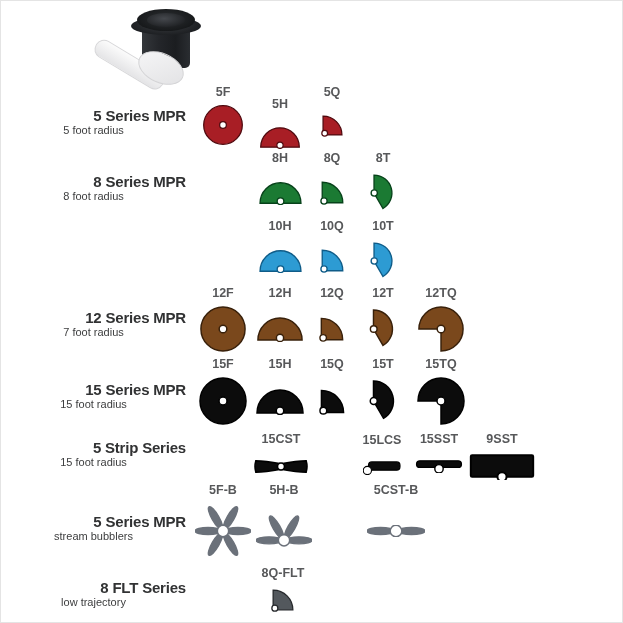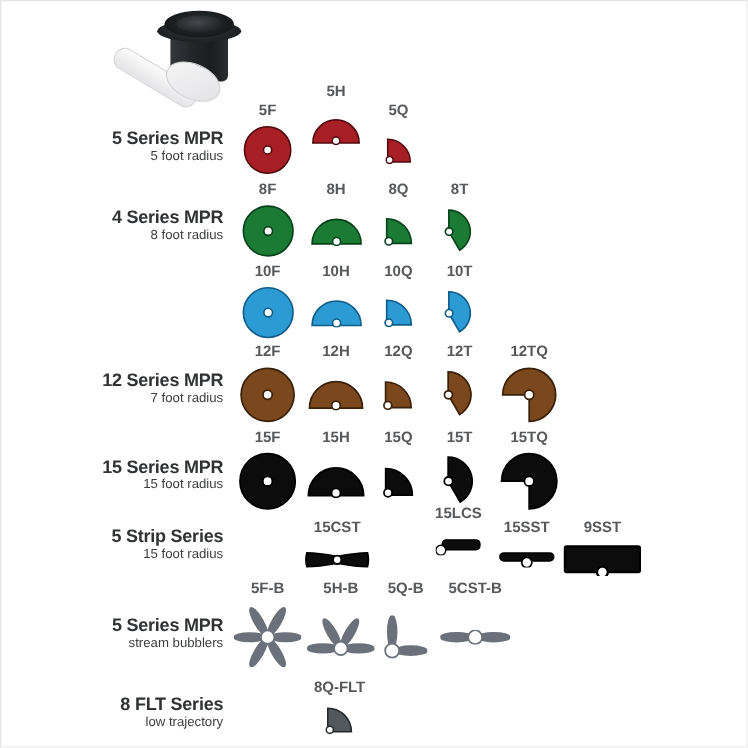--- a/index.html
+++ b/index.html
@@ -21,21 +21,21 @@
     background:radial-gradient(ellipse at 45% 40%,#45484d,#202225 75%);border-radius:50%;}
   .tool-handle{position:absolute;left:95px;top:34px;width:76px;height:17px;
     background:linear-gradient(#fbfbfb,#e4e4e6);border:1px solid #d7d7d9;border-radius:9px;
     transform:rotate(31deg);transform-origin:left center;}
   .tool-head{position:absolute;left:136px;top:52px;width:46px;height:28px;
     background:linear-gradient(135deg,#f6f6f7,#e2e2e4);border:1px solid #d4d4d6;
     border-radius:50%;transform:rotate(24deg);}
   
   .series-label{position:absolute;left:0;width:185px;text-align:right;color:#313233;}
   .series-title{font-size:15px;font-weight:700;line-height:1.15;letter-spacing:-0.2px;}
-  .series-sub{font-size:11px;line-height:1.2;color:#3c3d3e;}
+  .series-sub{font-size:11px;line-height:1.2;color:#3c3d3e;text-align:center;}
   .cell{position:absolute;width:60px;display:flex;flex-direction:column;align-items:center;font-weight:bold;}
   .cell-label{font-size:12.5px;color:#57585a;line-height:15px;height:15px;white-space:nowrap;}
   .shape-area{display:flex;align-items:center;justify-content:center;margin-top:4px;}
   svg.shape{overflow:visible;display:block;}
   use{fill:var(--f);stroke:var(--s);stroke-width:3;}
   .c-r5 {--f:#a81e25;--s:#4f0a0f;}
   .c-r8 {--f:#1b7a33;--s:#07421a;}
   .c-r10{--f:#2d9bd3;--s:#0f5c88;}
   .c-r12{--f:#7a481c;--s:#38200a;}
   .c-r15{--f:#0c0c0c;--s:#000000;}
@@ -129,21 +129,21 @@
     <div class="nozzle-cap-inner"></div>
     <div class="tool-handle"></div>
     <div class="tool-head"></div>
   </div>
 
   <div class="series-label" style="top:106px">
     <div class="series-title">5 Series MPR</div>
     <div class="series-sub">5 foot radius</div>
   </div>
   <div class="series-label" style="top:172px">
-    <div class="series-title">4 Series MPR</div>
+    <div class="series-title">8 Series MPR</div>
     <div class="series-sub">8 foot radius</div>
   </div>
   <div class="series-label" style="top:308px">
     <div class="series-title">12 Series MPR</div>
     <div class="series-sub">7 foot radius</div>
   </div>
   <div class="series-label" style="top:380px">
     <div class="series-title">15 Series MPR</div>
     <div class="series-sub">15 foot radius</div>
   </div>
@@ -161,45 +161,37 @@
   </div>
 
   <div class="cell c-r5" style="left:192px;top:84px">
     <div class="cell-label">5F</div>
     <div class="shape-area">
         <svg class="shape" width="42" height="42">
           <use href="#sym-full"></use>
         </svg>
       </div>
   </div>
-  <div class="cell c-r5" style="left:249px;top:68px">
+  <div class="cell c-r5" style="left:249px;top:96px">
     <div class="cell-label">5H</div>
     <div class="shape-area" style="height:42px">
         <svg class="shape" width="42" height="23">
           <use href="#sym-half"></use>
         </svg>
       </div>
   </div>
   <div class="cell c-r5" style="left:301px;top:84px">
     <div class="cell-label">5Q</div>
     <div class="shape-area" style="height:42px">
         <svg class="shape" width="23" height="23">
           <use href="#sym-quarter"></use>
         </svg>
       </div>
   </div>
 
-  <div class="cell c-r8" style="left:192px;top:150px">
-    <div class="cell-label">8F</div>
-    <div class="shape-area">
-        <svg class="shape" width="45" height="45">
-          <use href="#sym-full"></use>
-        </svg>
-      </div>
-  </div>
   <div class="cell c-r8" style="left:249px;top:150px">
     <div class="cell-label">8H</div>
     <div class="shape-area" style="height:45px">
         <svg class="shape" width="45" height="24">
           <use href="#sym-half"></use>
         </svg>
       </div>
   </div>
   <div class="cell c-r8" style="left:301px;top:150px">
     <div class="cell-label">8Q</div>
@@ -211,28 +203,20 @@
   </div>
   <div class="cell c-r8" style="left:352px;top:150px">
     <div class="cell-label">8T</div>
     <div class="shape-area" style="height:45px">
         <svg class="shape" width="26" height="38">
           <use href="#sym-third"></use>
         </svg>
       </div>
   </div>
 
-  <div class="cell c-r10" style="left:192px;top:218px">
-    <div class="cell-label">10F</div>
-    <div class="shape-area">
-        <svg class="shape" width="45" height="45">
-          <use href="#sym-full"></use>
-        </svg>
-      </div>
-  </div>
   <div class="cell c-r10" style="left:249px;top:218px">
     <div class="cell-label">10H</div>
     <div class="shape-area" style="height:45px">
         <svg class="shape" width="45" height="24">
           <use href="#sym-half"></use>
         </svg>
       </div>
   </div>
   <div class="cell c-r10" style="left:301px;top:218px">
     <div class="cell-label">10Q</div>
@@ -334,21 +318,21 @@
   </div>
 
   <div class="cell c-r15" style="left:250px;top:431px">
     <div class="cell-label">15CST</div>
     <div class="shape-area" style="height:30px">
         <svg class="shape" width="54" height="15">
           <use href="#sym-cst"></use>
         </svg>
       </div>
   </div>
-  <div class="cell c-r15" style="left:351px;top:420px">
+  <div class="cell c-r15" style="left:351px;top:432px">
     <div class="cell-label">15LCS</div>
     <div class="shape-area" style="height:30px">
         <svg class="shape" width="38" height="15">
           <use href="#sym-lcs"></use>
         </svg>
       </div>
   </div>
   <div class="cell c-r15" style="left:408px;top:431px">
     <div class="cell-label">15SST</div>
     <div class="shape-area" style="height:30px">
@@ -375,28 +359,20 @@
       </div>
   </div>
   <div class="cell c-bub" style="left:253px;top:482px">
     <div class="cell-label">5H-B</div>
     <div class="shape-area" style="height:58px">
         <svg class="shape" width="56" height="32">
           <use href="#sym-bub-half"></use>
         </svg>
       </div>
   </div>
-  <div class="cell c-bub" style="left:307px;top:482px">
-    <div class="cell-label">5Q-B</div>
-    <div class="shape-area" style="height:58px">
-        <svg class="shape" width="36" height="36">
-          <use href="#sym-bub-q"></use>
-        </svg>
-      </div>
-  </div>
   <div class="cell c-bub" style="left:365px;top:482px">
     <div class="cell-label">5CST-B</div>
     <div class="shape-area" style="height:58px">
         <svg class="shape" width="58" height="12">
           <use href="#sym-bub-cst"></use>
         </svg>
       </div>
   </div>
 
   <div class="cell c-flt" style="left:252px;top:565px">

